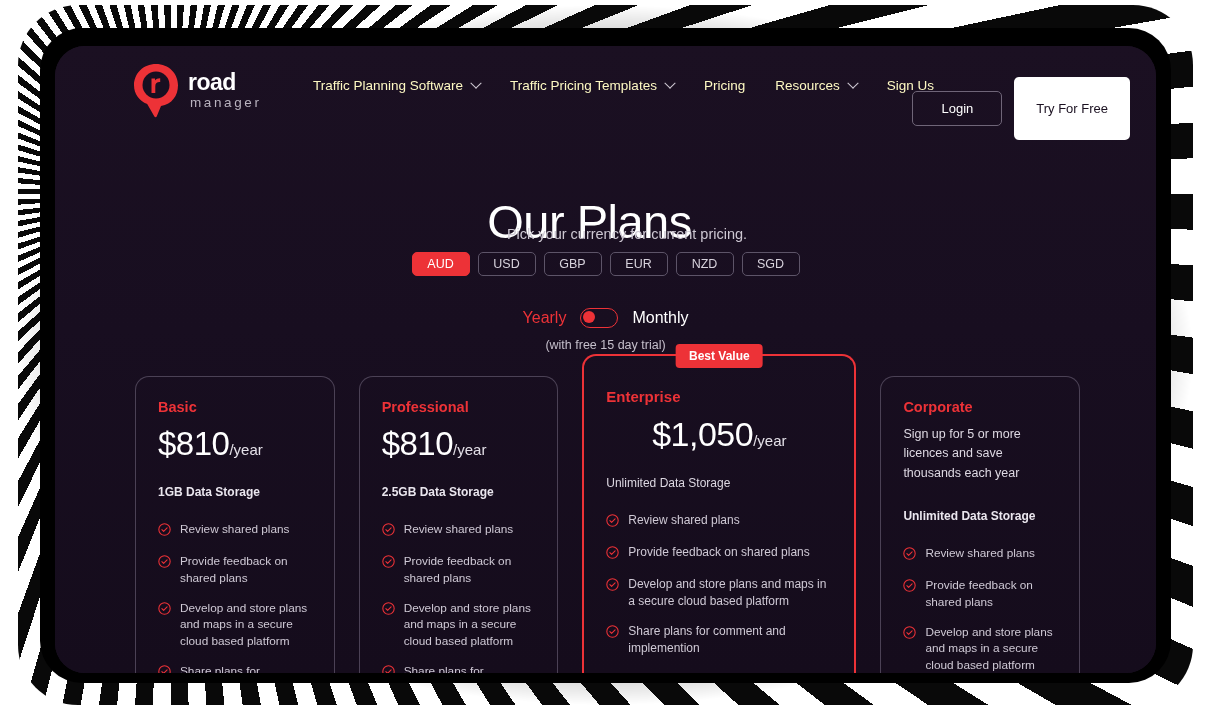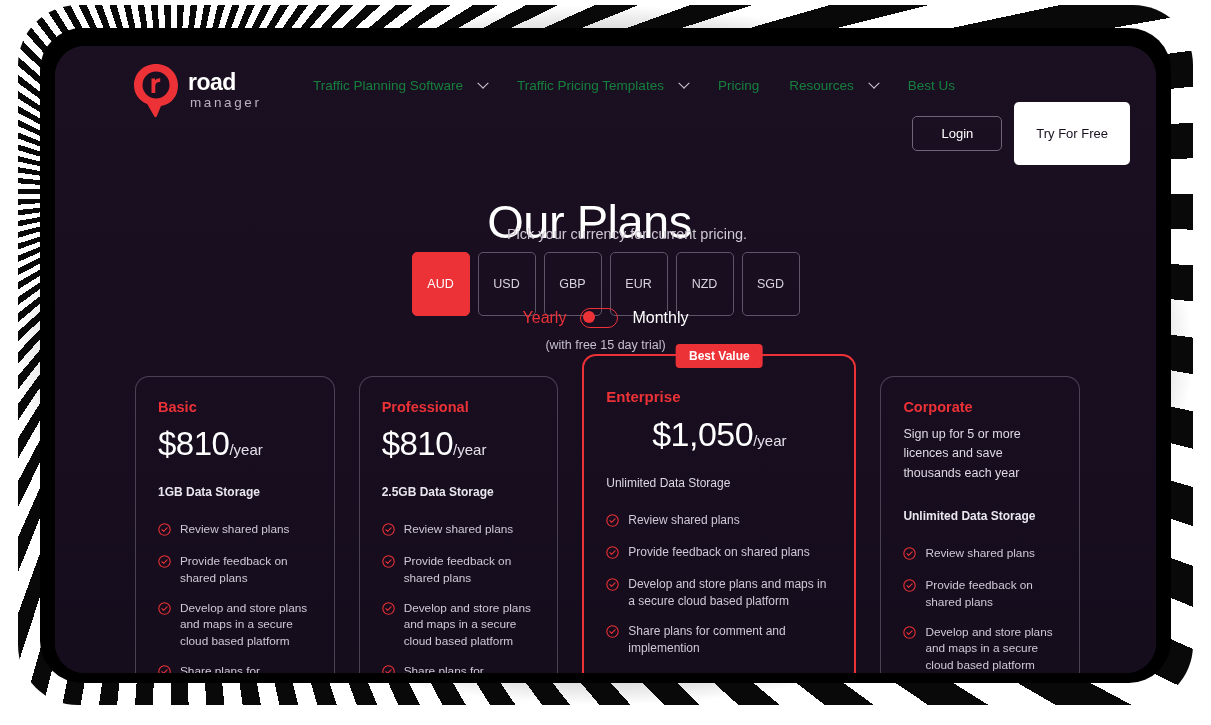--- a/index.html
+++ b/index.html
@@ -88,41 +88,40 @@
   .nav {
     position: absolute;
     left: 258px; top: 32px;
     display: flex;
     align-items: center;
     gap: 30px;
   }
   .nav-item {
     display: flex;
     align-items: center;
-    gap: 16px;
-    color: #15803d;
+    gap: 9px;
+    color: #fef9c3;
     font-size: 13.5px;
     white-space: nowrap;
     cursor: pointer;
   }
   .chev {
     display: inline-block;
     width: 7px; height: 7px;
     border-right: 1.3px solid #cfc9d4;
     border-bottom: 1.3px solid #cfc9d4;
     transform: rotate(45deg) translate(-2px,-2px);
   }
 
   .header-actions {
     position: absolute;
     right: 26px; top: 31px;
     display: flex;
     align-items: center;
     gap: 12px;
-    margin-top: 25px;
   }
   .btn-login {
     padding: 9px 28px;
     border: 1px solid #6f6578;
     border-radius: 5px;
     color: #ffffff;
     font-size: 13px;
     background: transparent;
     cursor: pointer;
   }
@@ -159,21 +158,21 @@
   .currency-row {
     position: absolute;
     left: 0; top: 206px;
     width: 1101px;
     display: flex;
     justify-content: center;
     gap: 8px;
   }
   .cur-btn {
     width: 58px;
-    padding: 24px 0;
+    padding: 4px 0;
     border-radius: 5px;
     border: 1px solid #5d5468;
     background: transparent;
     color: #d8d3dd;
     font-size: 12.5px;
     text-align: center;
     cursor: pointer;
   }
   .cur-btn.active {
     background: #ED3237;
@@ -356,21 +355,21 @@
           <i class="chev"></i>
         </div>
         <div class="nav-item">
           <span>Pricing</span>
         </div>
         <div class="nav-item">
           <span>Resources</span>
           <i class="chev"></i>
         </div>
         <div class="nav-item">
-          <span>Best Us</span>
+          <span>Sign Us</span>
         </div>
       </nav>
 
       <div class="header-actions">
         <button class="btn-login">Login</button>
         <button class="btn-try">Try For Free</button>
       </div>
     </div>
 
     <div class="hero-title">Our Plans</div>

